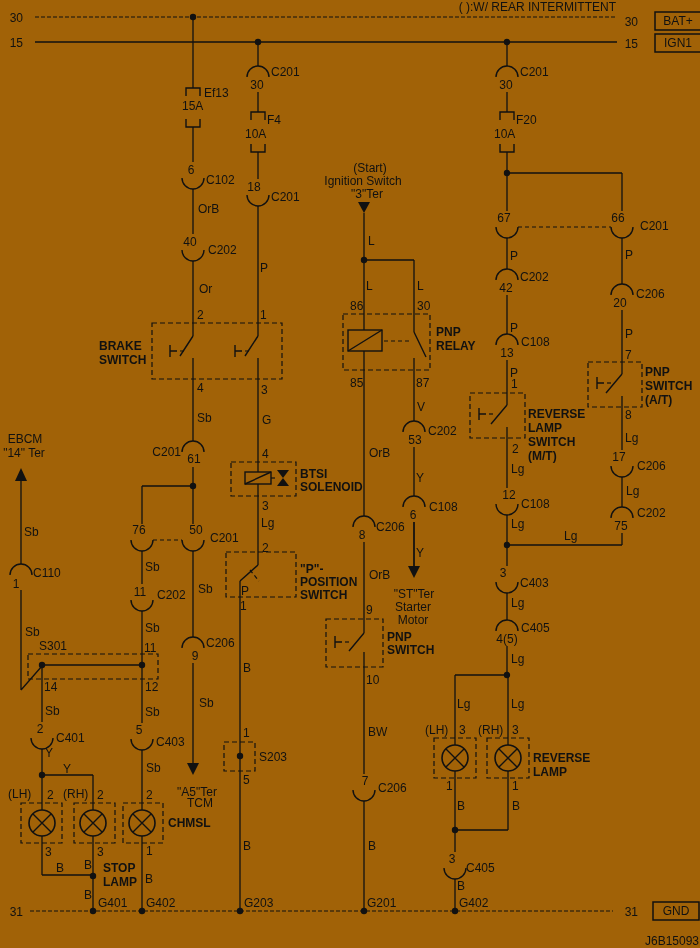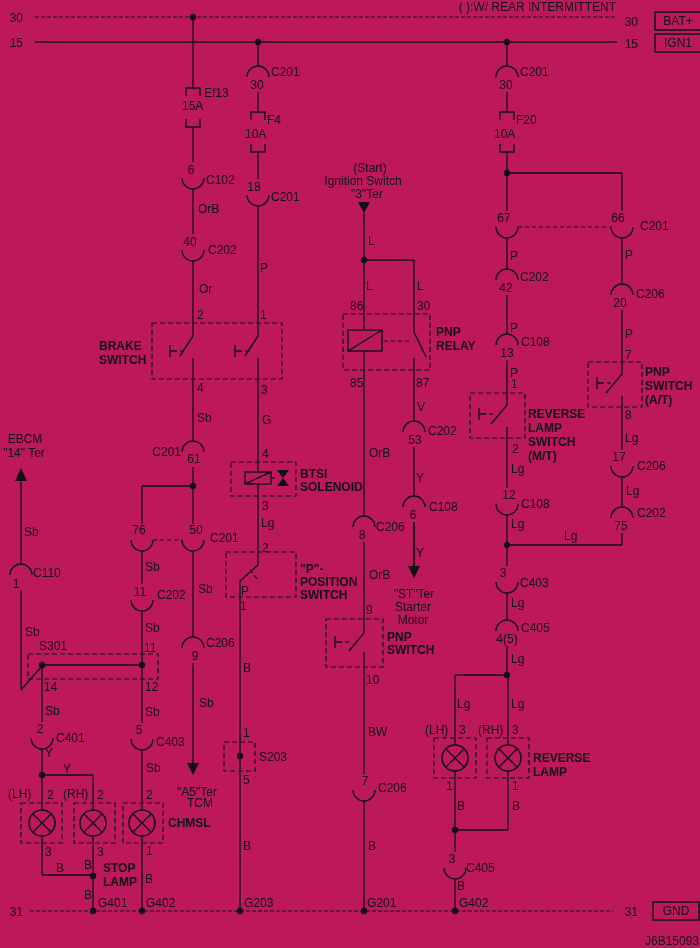--- a/index.html
+++ b/index.html
@@ -1,16 +1,16 @@
 <!DOCTYPE html>
 <html><head>
 <meta charset="utf-8">
 <style>
   html,body{margin:0;padding:0;background:#fff;}
-  .page{width:700px;height:948px;background:#be185d;position:relative;font-family:"Liberation Sans",sans-serif;}
+  .page{width:700px;height:948px;background:#a16207;position:relative;font-family:"Liberation Sans",sans-serif;}
   svg{display:block;}
   svg text{font-family:"Liberation Sans",sans-serif;font-size:12px;fill:#111;}
   svg text.b{font-weight:bold;font-size:12px;}
   .wire{stroke:#111;stroke-width:1.3;fill:none;}
   .bus{stroke:#111;stroke-width:1.2;fill:none;stroke-dasharray:4 2;}
   .bus-solid{stroke:#111;stroke-width:1.5;fill:none;}
   .dashbox{stroke:#111;stroke-width:1.2;fill:none;stroke-dasharray:5 3;}
   .dashlink{stroke:#111;stroke-width:1.2;fill:none;stroke-dasharray:4 3;}
   .arc{stroke:#111;stroke-width:1.4;fill:none;}
   .dot{fill:#111;}

